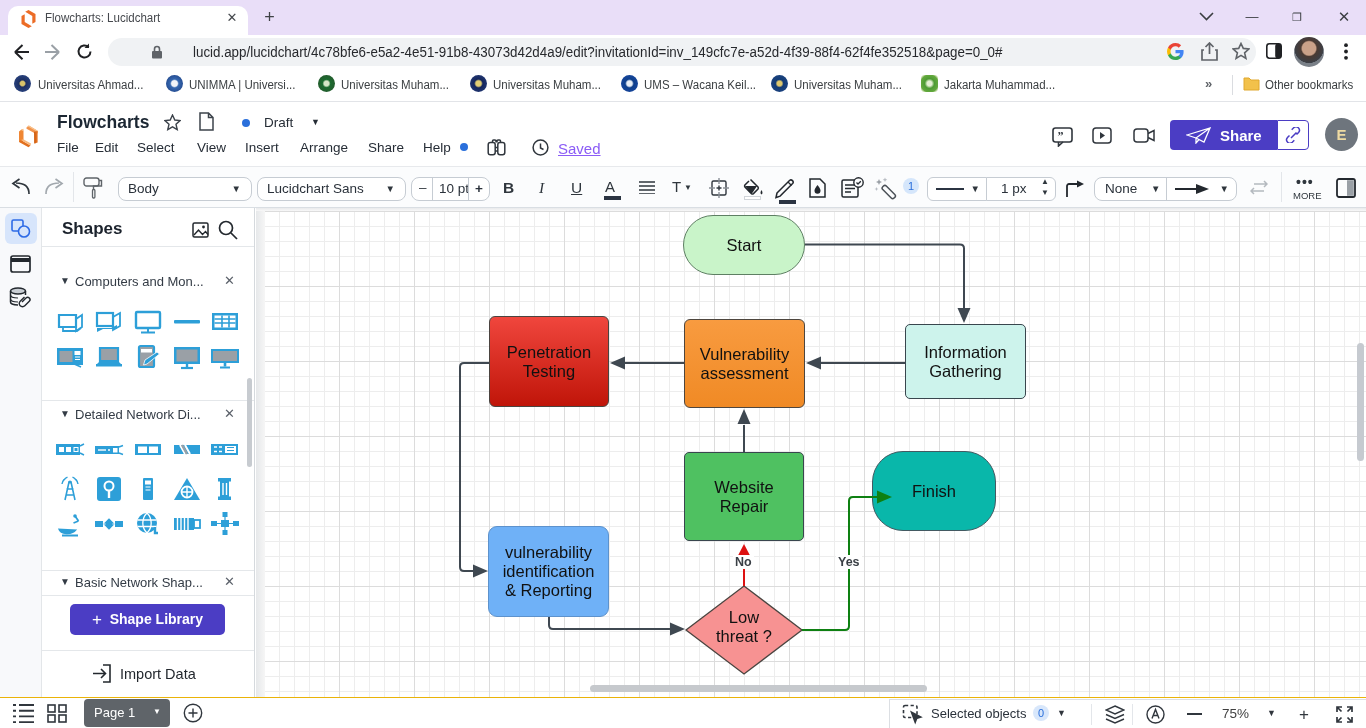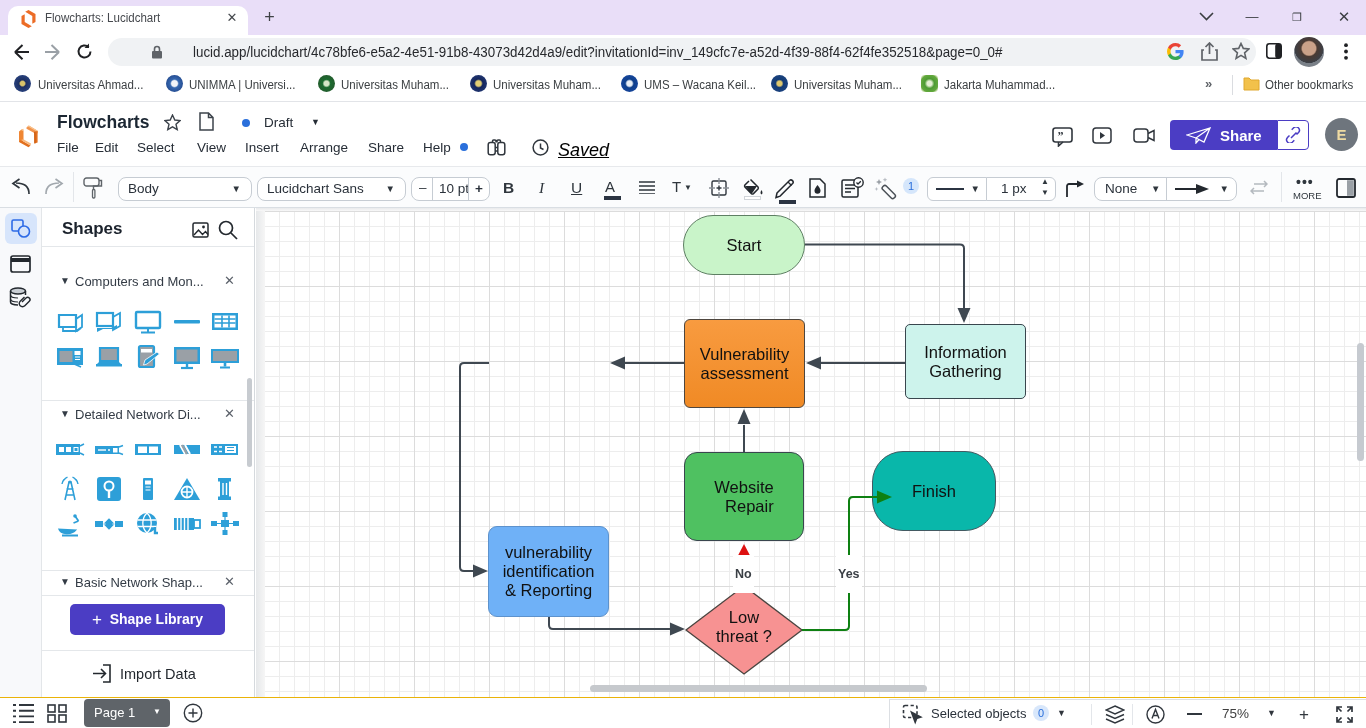--- a/index.html
+++ b/index.html
@@ -43,24 +43,24 @@
  linear-gradient(to bottom,#ededed 1px,transparent 1px);
 background-size:75px 75px,75px 75px,15px 15px,15px 15px;
 background-position:8px 0,0 3px,8px 0,0 3px;}
 #lshadow{left:256px;top:208px;width:9px;height:489px;background:linear-gradient(to right,#e6e8ea,#f6f6f6);}
 #tshadow{left:256px;top:208px;width:1110px;height:3px;background:linear-gradient(to bottom,#e9eaec,#f8f8f8);}
 .shape{position:absolute;display:flex;align-items:center;justify-content:center;text-align:center;font-size:16.5px;color:#111;line-height:19px;}
 #sh-start{left:427px;top:7px;width:122px;height:60px;border-radius:30px;background:#c9f4c9;border:1px solid #5e7f63;}
 #sh-ig{left:649px;top:116px;width:121px;height:75px;border-radius:5px;background:#cdf3ec;border:1px solid #39464e;}
 #sh-va{left:428px;top:111px;width:121px;height:89px;border-radius:6px;background:linear-gradient(#f89b40,#f08a25);border:1px solid #4e463e;}
 #sh-pt{left:233px;top:108px;width:120px;height:91px;border-radius:6px;background:linear-gradient(#f0463d,#c01509);border:1px solid #4a4440;}
-#sh-wr{left:428px;top:244px;width:120px;height:89px;border-radius:13px;background:#4fc161;border:1px solid #39464e;text-align:right;}
+#sh-wr{left:428px;top:244px;width:120px;height:89px;border-radius:5px;background:#4fc161;border:1px solid #39464e;}
 #sh-fin{left:616px;top:243px;width:124px;height:80px;border-radius:31px;background:#09b7aa;border:1px solid #435a62;}
 #sh-blue{left:232px;top:318px;width:121px;height:91px;border-radius:9px;background:#6fb1f7;border:1px solid #5d92cc;}
-.lbl{position:absolute;font-size:12.5px;font-weight:bold;color:#3a3f45;background:#fff;padding:12px 2px;}
+.lbl{position:absolute;font-size:12.5px;font-weight:bold;color:#3a3f45;background:#fff;padding:0 2px;}
 #hthumb{left:334px;top:477px;width:337px;height:7px;background:#c6c9cd;border-radius:4px;position:absolute;}
 #vscroll{left:1357px;top:343px;width:7px;height:118px;background:#c6cad0;border-radius:4px;}
 
 #bottombar{left:0;top:697px;width:1366px;height:31px;background:#fff;border-top:1px solid #eab308;}
 #statusbar{left:889px;top:699px;width:477px;height:29px;background:#fff;border-left:1px solid #dcdfe3;border-top:1px solid #dcdfe3;}
 #page1{left:84px;top:1px;width:86px;height:28px;background:#5f6469;border-radius:4px;color:#fff;font-size:13px;position:absolute;}
 .ssep{position:absolute;top:4px;width:1px;height:21px;background:#e3e6ea;}
 svg{display:block;}
 </style></head>
 <body>
@@ -178,21 +178,21 @@
         <path d="M5.5 3.5 V2 a1 1 0 0 1 1 -1 h1.5 a1 1 0 0 1 1 1 v1.5 M10 3.5 V2 a1 1 0 0 1 1 -1 h1.5 a1 1 0 0 1 1 1 v1.5"></path>
         <rect x="1.2" y="3.5" width="7" height="12.3" rx="2.2"></rect>
         <rect x="10.8" y="3.5" width="7" height="12.3" rx="2.2"></rect>
         <path d="M8.2 8.5 h2.6 M8.2 12 h2.6"></path>
       </g>
     </svg>
   <svg class="abs" style="left:532px;top:37px" width="17" height="17" viewBox="0 0 17 17">
       <circle cx="8.5" cy="8.5" r="7.4" fill="none" stroke="#30363d" stroke-width="1.5"></circle>
       <path d="M8.5 4.5 V9 L11.5 10.5" stroke="#30363d" stroke-width="1.5" fill="none"></path>
     </svg>
-  <div class="abs" style="left:558px;top:38px;font-size:18px;color:#000000;text-decoration:underline;font-style:italic;">Saved</div>
+  <div class="abs" style="left:558px;top:38px;font-size:15px;color:#8b5cf6;text-decoration:underline;">Saved</div>
   <svg class="abs" style="left:1052px;top:25px" width="21" height="20" viewBox="0 0 21 20">
       <rect x="1" y="1" width="19" height="14" rx="2.5" fill="none" stroke="#30363d" stroke-width="1.6"></rect>
       <path d="M6.5 15 L6.5 19 L11 15" fill="none" stroke="#30363d" stroke-width="1.6"></path>
       <text x="5.5" y="12.5" font-size="12" font-weight="bold" fill="#30363d" font-family="Liberation Serif">”</text>
     </svg>
   <svg class="abs" style="left:1092px;top:25px" width="20" height="17" viewBox="0 0 20 17">
       <rect x="1" y="1" width="18" height="15" rx="3" fill="none" stroke="#30363d" stroke-width="1.5"></rect>
       <path d="M8 5 L13 8.5 L8 12 Z" fill="#30363d"></path>
     </svg>
   <svg class="abs" style="left:1133px;top:26px" width="22" height="15" viewBox="0 0 22 15">
@@ -502,20 +502,21 @@
   <svg class="abs" style="left:50px;top:456px" width="19" height="19" viewBox="0 0 19 19">
       <path d="M11 1 h7 v17 h-7 M1 9.5 h12 M9 5 l4.5 4.5 L9 14" fill="none" stroke="#23282e" stroke-width="1.6"></path>
     </svg>
   <div class="abs" style="left:78px;top:458px;font-size:14.5px;color:#23282e;">Import Data</div>
   <div class="abs" style="left:205px;top:170px;width:5px;height:89px;border-radius:3px;background:#c7cbd0;"></div>
 </div>
 <div class="abs" id="canvas">
   <div class="shape" id="sh-start">Start</div>
   <div class="shape" id="sh-ig">Information<br>Gathering</div>
   <div class="shape" id="sh-va">Vulnerability<br>assessment</div>
+  <div class="shape" id="sh-pt">Penetration<br>Testing</div>
   <div class="shape" id="sh-wr">Website<br>Repair</div>
   <div class="shape" id="sh-fin">Finish</div>
   <div class="shape" id="sh-blue">vulnerability<br>identification<br>&amp; Reporting</div>
   <svg class="abs" style="left:0;top:0" width="1110" height="489" viewBox="0 0 1110 489">
     <polygon points="488,378 546,422 488,466 430,422" fill="#f79292" stroke="#4a4440" stroke-width="1.3"></polygon>
     <g fill="none" stroke="#3f4851" stroke-width="2">
       <path d="M549 36.5 H704 Q708 36.5 708 40.5 V100"></path>
       <path d="M649 155 H565"></path>
       <path d="M428 155 H369"></path>
       <path d="M233 155 H208 Q204 155 204 159 V359 Q204 363 208 363 H217"></path>

